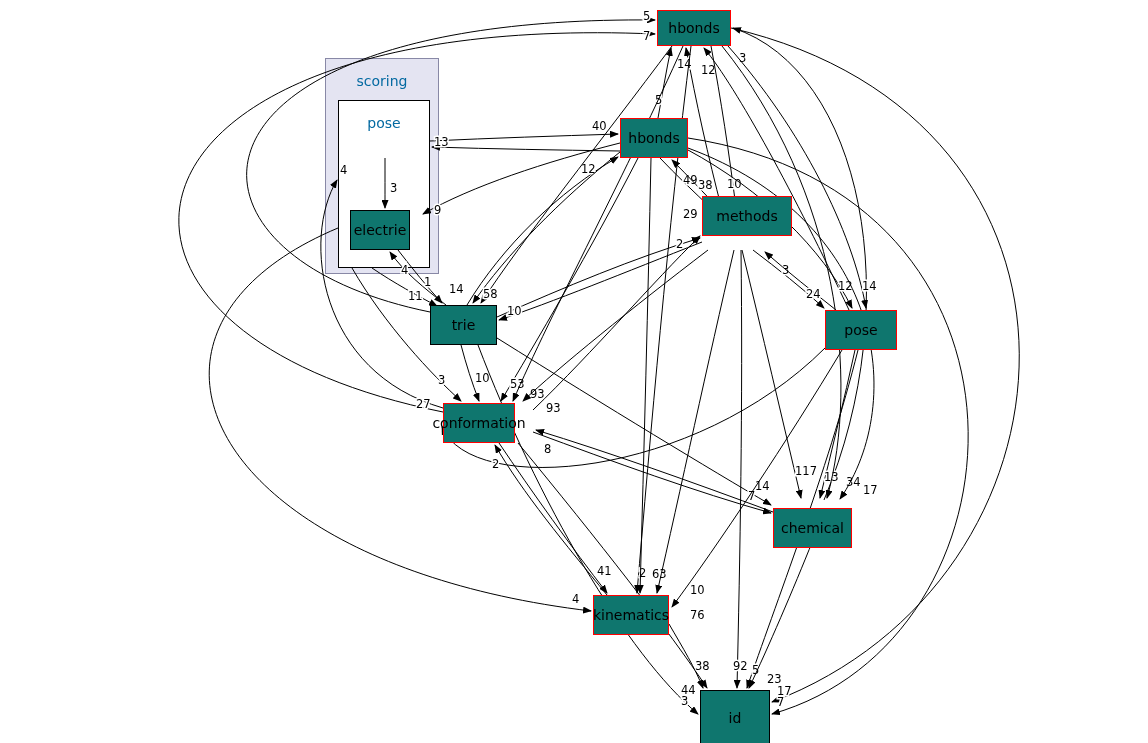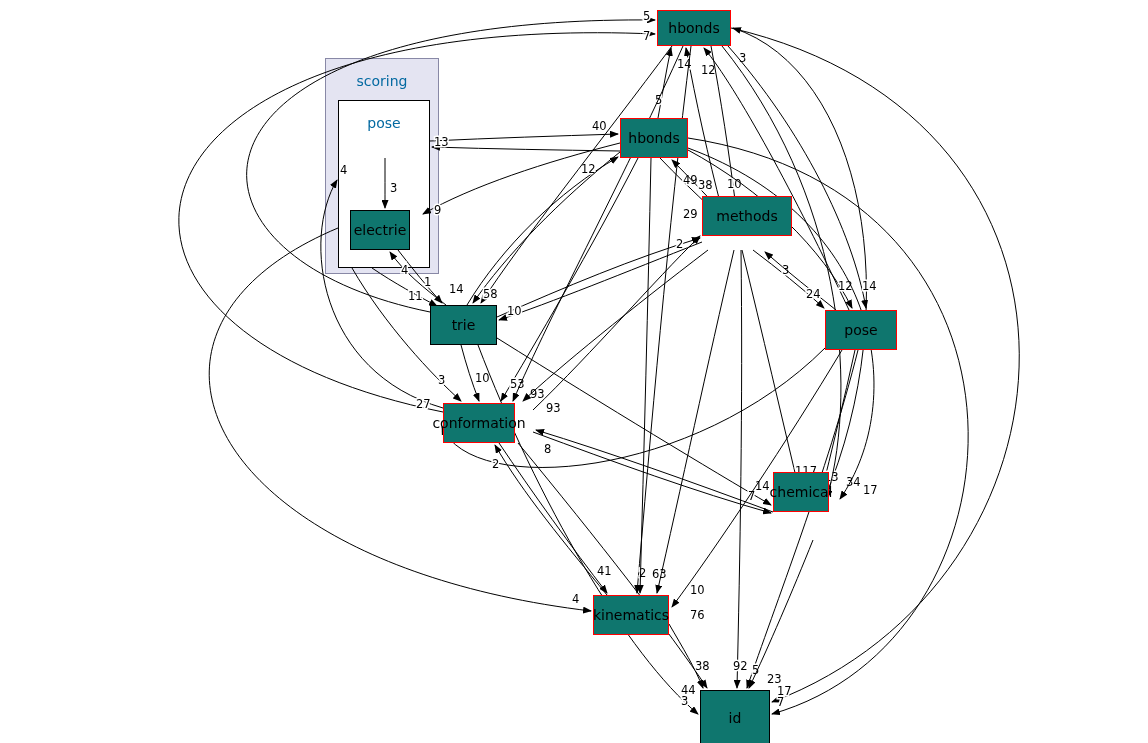--- a/index.html
+++ b/index.html
@@ -150,17 +150,17 @@
     <div class="cluster-label">pose</div>
   </div>
 
   <div class="node plain" style="left:350px;top:210px;width:60px;height:40px">electrie</div>
   <div class="node red" style="left:657px;top:10px;width:74px;height:36px">hbonds</div>
   <div class="node red" style="left:620px;top:118px;width:68px;height:40px">hbonds</div>
   <div class="node red" style="left:702px;top:196px;width:90px;height:40px">methods</div>
   <div class="node red" style="left:825px;top:310px;width:72px;height:40px">pose</div>
   <div class="node plain" style="left:430px;top:305px;width:67px;height:40px">trie</div>
   <div class="node red" style="left:443px;top:403px;width:72px;height:40px">conformation</div>
-  <div class="node red" style="left:773px;top:472px;width:56px;height:40px">chemical</div>
+  <div class="node red" style="left:773px;top:508px;width:79px;height:40px">chemical</div>
   <div class="node red" style="left:593px;top:595px;width:76px;height:40px">kinematics</div>
   <div class="node plain" style="left:700px;top:690px;width:70px;height:56px">id</div>
 
 </div>
 
 </body></html>

